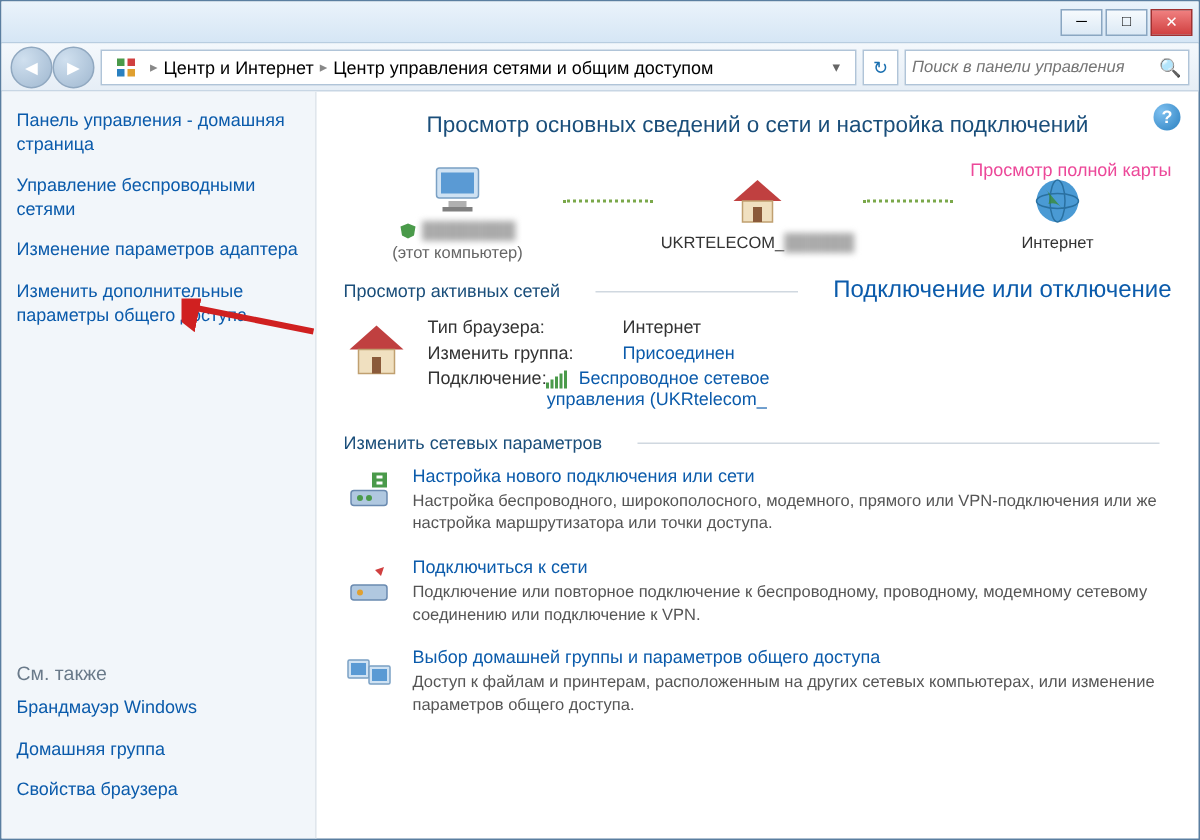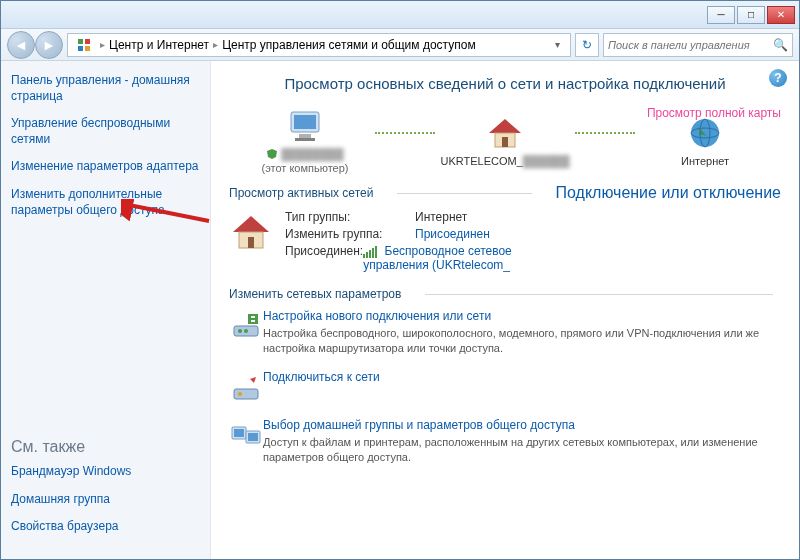--- a/index.html
+++ b/index.html
@@ -16,21 +16,21 @@
 .bc-sep { margin: 0 4px; color: #888; font-size: 10px; }
 .bc-drop { margin-left: auto; color: #666; font-size: 10px; padding: 0 6px; }
 .refresh { width: 24px; height: 24px; border: 1px solid #b0c4d8; background: #fff; display: flex; align-items: center; justify-content: center; color: #1a6fb0; cursor: pointer; }
 .search { width: 190px; height: 24px; border: 1px solid #b0c4d8; background: #fff; display: flex; align-items: center; padding: 0 4px; }
 .search input { border: none; outline: none; flex: 1; font-size: 11px; font-style: italic; color: #888; }
 .search .mag { color: #1a6fb0; }
 .body { flex: 1; display: flex; overflow: hidden; }
 .sidebar { width: 210px; background: #f2f6fa; padding: 12px 10px; border-right: 1px solid #e0e6ec; display: flex; flex-direction: column; position: relative; }
 .sidebar a { color: #0b5bab; text-decoration: none; display: block; margin-bottom: 12px; line-height: 1.3; cursor: pointer; font-size: 12px; }
 .seealso { margin-top: auto; }
-.seealso .hdr { color: #6a7a8a; margin-bottom: 8px; font-size: 16px; }
+.seealso .hdr { color: #6a7a8a; margin-bottom: 8px; font-size: 13px; }
 .arrow { position: absolute; top: 138px; left: 120px; pointer-events: none; }
 .arrow svg { width: 90px; height: 30px; }
 .main { flex: 1; padding: 14px 18px 14px 18px; overflow: auto; position: relative; }
 .helpicon { position: absolute; top: 8px; right: 12px; width: 18px; height: 18px; border-radius: 50%; background: radial-gradient(circle at 30% 30%, #7ec0f0, #2a80c0); color: #fff; display: flex; align-items: center; justify-content: center; font-size: 12px; font-weight: bold; cursor: pointer; }
 h1 { font-size: 15px; font-weight: normal; color: #1a4e7a; margin-bottom: 14px; text-align: center; }
 .netmap { display: flex; align-items: center; justify-content: center; gap: 0; margin-bottom: 6px; position: relative; }
 .netnode { text-align: center; width: 140px; }
 .netnode .ico { height: 40px; display: flex; align-items: center; justify-content: center; }
 .netnode .lbl { font-size: 11px; color: #333; margin-top: 2px; }
 .netnode .sub { font-size: 11px; color: #666; }
@@ -45,21 +45,21 @@
 .activenet .info { flex: 1; }
 .activenet .name { font-weight: bold; font-size: 12px; }
 .activenet .type { color: #0b5bab; font-size: 12px; cursor: pointer; }
 .props { font-size: 12px; }
 .props .row { display: flex; margin-bottom: 3px; }
 .props .k { width: 130px; color: #333; }
 .props .v { color: #0b5bab; cursor: pointer; }
 .props .v.plain { color: #333; cursor: default; }
 .sigbars { display: inline-flex; align-items: flex-end; gap: 1px; margin-right: 4px; vertical-align: middle; }
 .sigbars span { width: 2px; background: #4a9a4a; }
-.tasks .task { display: flex; margin-bottom: 14px; }
+.tasks .task { display: flex; gap: 12px; margin-bottom: 14px; }
 .tasks .tico { width: 34px; height: 34px; display: flex; align-items: center; justify-content: center; flex-shrink: 0; }
 .tasks .tt { color: #0b5bab; font-size: 12px; cursor: pointer; margin-bottom: 3px; display: block; }
 .tasks .td { color: #555; font-size: 11px; line-height: 1.35; }
 .blur { filter: blur(2px); color: #aaa; }
 </style>
 </head>
 <body>
 
 <div class="window">
 
@@ -181,29 +181,29 @@
       <div class="activenet">
         <div class="iconbox">
           <svg width="44" height="40">
               <polygon points="22,4 40,20 4,20" fill="#c04040"></polygon>
               <rect x="10" y="20" width="24" height="16" fill="#f0e0c0" stroke="#c0a070"></rect>
               <rect x="19" y="25" width="6" height="11" fill="#8a5a3a"></rect>
             </svg>
         </div>
         <div class="props" style="width:250px;">
           <div class="row">
-            <span class="k">Тип группы:</span>
+            <span class="k">Тип браузера:</span>
             <span class="v plain">Интернет</span>
           </div>
           <div class="row">
             <span class="k">Изменить группа:</span>
             <span class="v">Присоединен</span>
           </div>
           <div class="row">
-            <span class="k">Присоединен:</span>
+            <span class="k">Подключение:</span>
             <span class="v">
               <span class="sigbars">
                   <span style="height:4px"></span>
                   <span style="height:6px"></span>
                   <span style="height:8px"></span>
                   <span style="height:10px"></span>
                   <span style="height:12px"></span>
                 </span>
               <span>Беспроводное сетевое управления (UKRtelecom_</span>
             </span>
@@ -236,20 +236,21 @@
         <div class="task">
           <div class="tico">
             <svg width="32" height="32">
                 <rect x="4" y="18" width="24" height="10" rx="2" fill="#b0c8e0" stroke="#6a8ab0"></rect>
                 <circle cx="10" cy="23" r="2" fill="#e0a030"></circle>
                 <path d="M16 16 L22 10 L20 8 L26 6 L24 12 L22 10" fill="#d04040"></path>
               </svg>
           </div>
           <div>
             <a class="tt">Подключиться к сети</a>
+            <div class="td">Подключение или повторное подключение к беспроводному, проводному, модемному сетевому соединению или подключение к VPN.</div>
           </div>
         </div>
         <div class="task">
           <div class="tico">
             <svg width="32" height="32">
                 <rect x="2" y="8" width="14" height="12" rx="1" fill="#cfe2f3" stroke="#7aa0c4"></rect>
                 <rect x="4" y="10" width="10" height="8" fill="#5a9ad4"></rect>
                 <rect x="16" y="12" width="14" height="12" rx="1" fill="#cfe2f3" stroke="#7aa0c4"></rect>
                 <rect x="18" y="14" width="10" height="8" fill="#5a9ad4"></rect>
               </svg>

